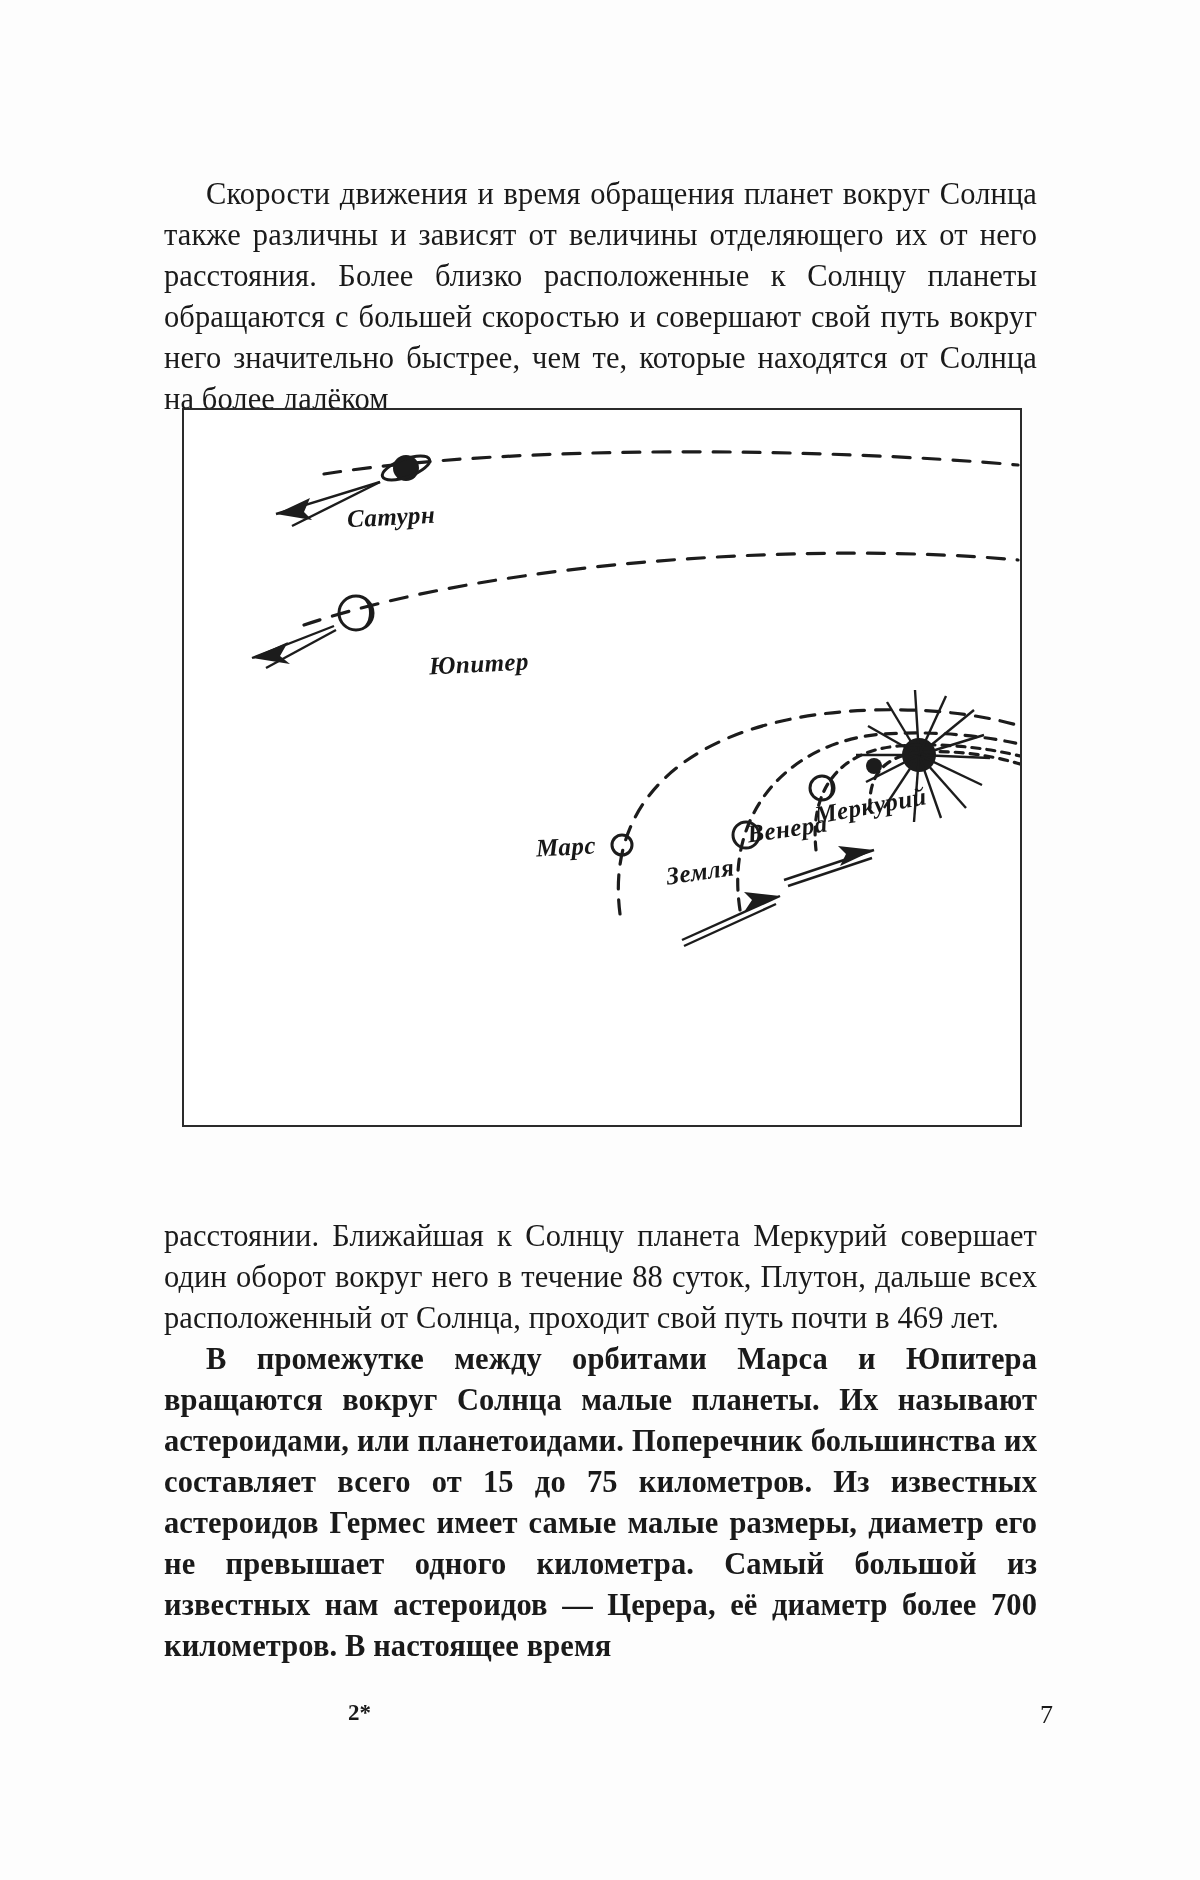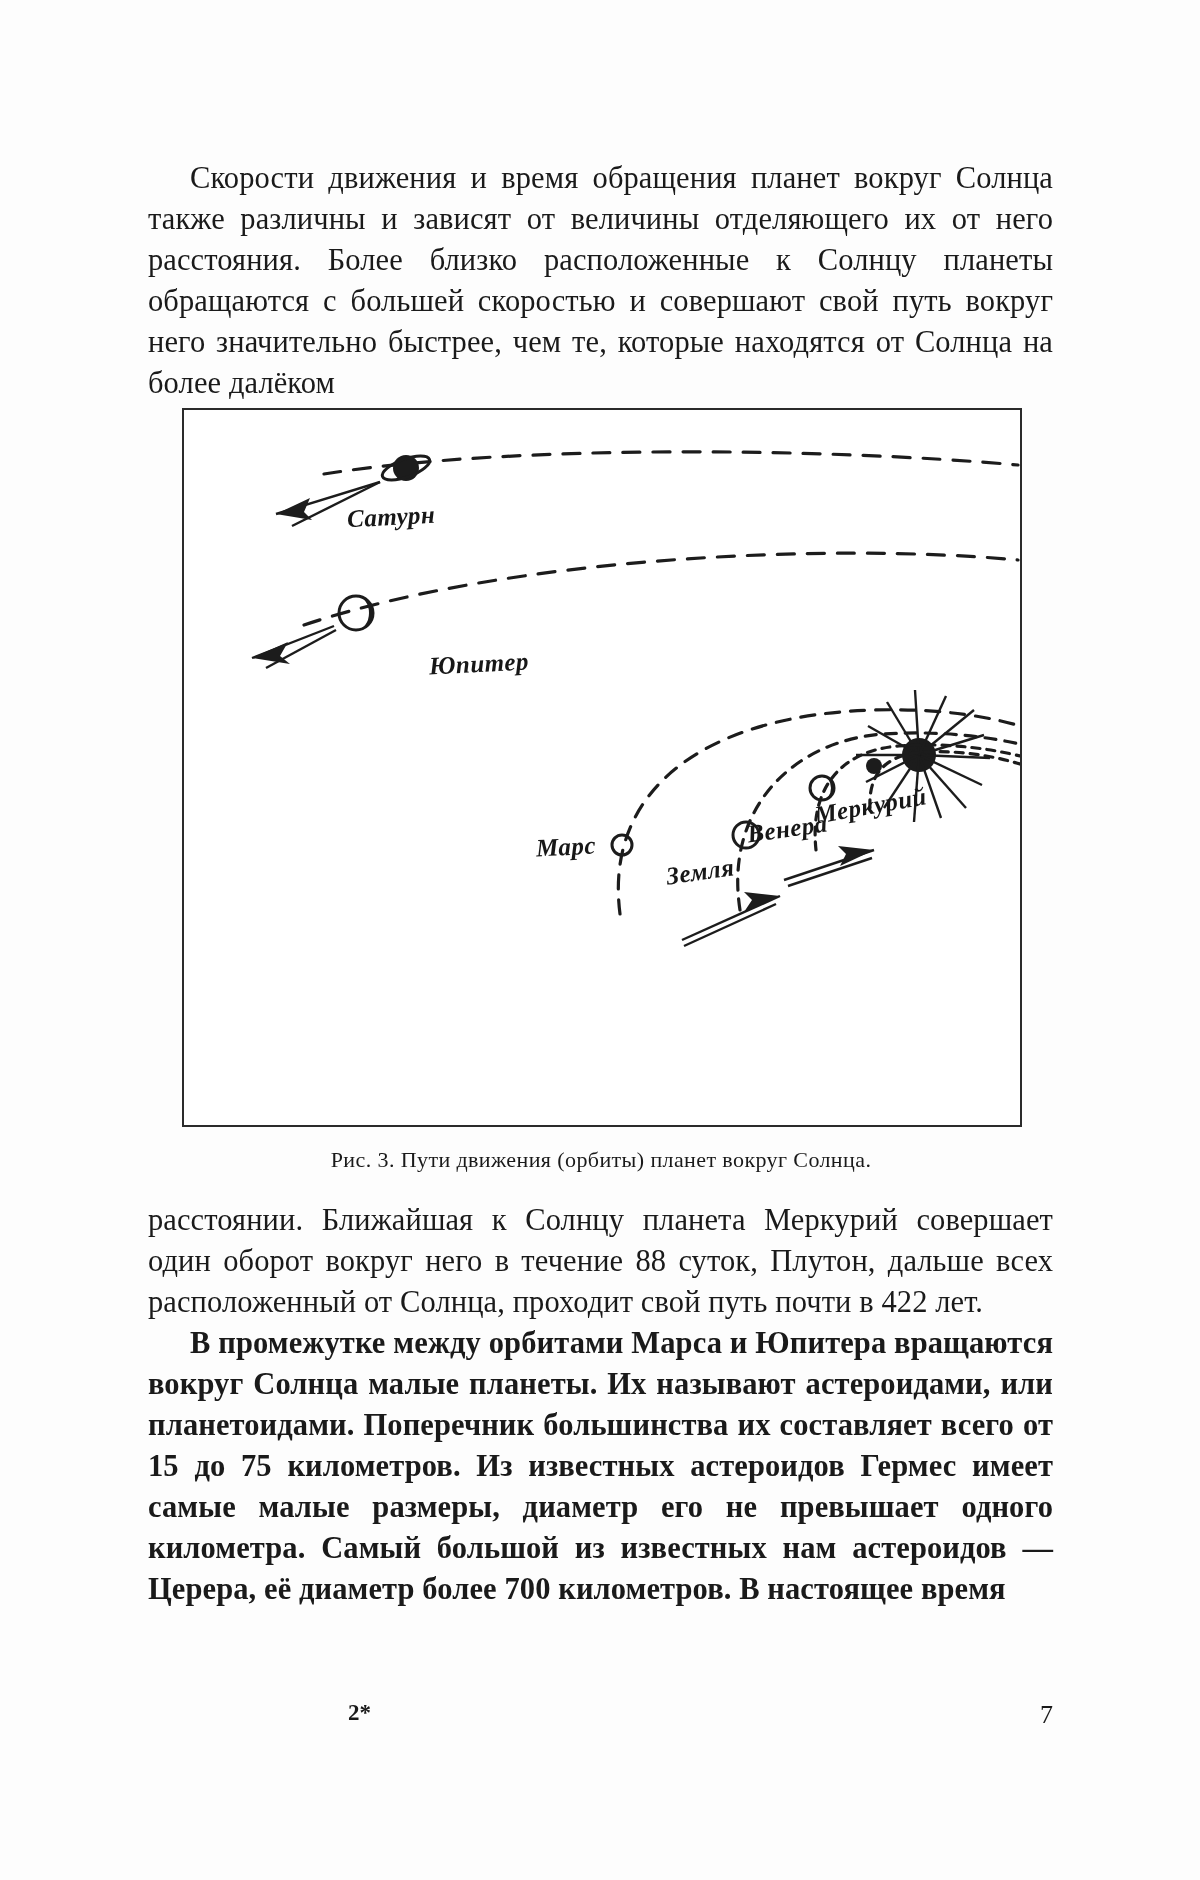--- a/index.html
+++ b/index.html
@@ -25,21 +25,21 @@
   .text-col {
     position: absolute;
     left: 148px;
     width: 905px;
   }
   .para {
     font-size: 30.5px;
     line-height: 41px;
     text-align: justify;
     text-justify: inter-word;
-    margin: 0;
+    margin: 16px;
     letter-spacing: 0.1px;
   }
   .para.indent {
     text-indent: 42px;
   }
   #top-text {
     top: 158px;
   }
   
   .figure {
@@ -210,25 +210,24 @@
       </svg>
 
       <div class="planet-label lbl-saturn">Сатурн</div>
       <div class="planet-label lbl-jupiter">Юпитер</div>
       <div class="planet-label lbl-mars">Марс</div>
       <div class="planet-label lbl-earth">Земля</div>
       <div class="planet-label lbl-venus">Венера</div>
       <div class="planet-label lbl-mercury">Меркурий</div>
     </div>
 
-    <div class="figure-caption">Рис. 3. Пути движения (орбиты) планет вокруг Солнца.</div>
   </div>
 
   <div class="text-col" id="bottom-text-1">
-    <p class="para">расстоянии. Ближайшая к Солнцу планета Меркурий совершает один оборот вокруг него в течение 88 суток, Плутон, дальше всех расположенный от Солнца, проходит свой путь почти в 422 лет.</p>
+    <p class="para">расстоянии. Ближайшая к Солнцу планета Меркурий совершает один оборот вокруг него в течение 88 суток, Плутон, дальше всех расположенный от Солнца, проходит свой путь почти в 469 лет.</p>
   </div>
 
   <div class="text-col" id="bottom-text-2">
     <p class="para indent">В промежутке между орбитами Марса и Юпитера вращаются вокруг Солнца малые планеты. Их называют астероидами, или планетоидами. Поперечник большинства их составляет всего от 15 до 75 километров. Из известных астероидов Гермес имеет самые малые размеры, диаметр его не превышает одного километра. Самый большой из известных нам астероидов — Церера, её диаметр более 700 километров. В настоящее время</p>
   </div>
 
   <div class="footer">
     <span class="left">2*</span>
     <span class="right">7</span>
   </div>

